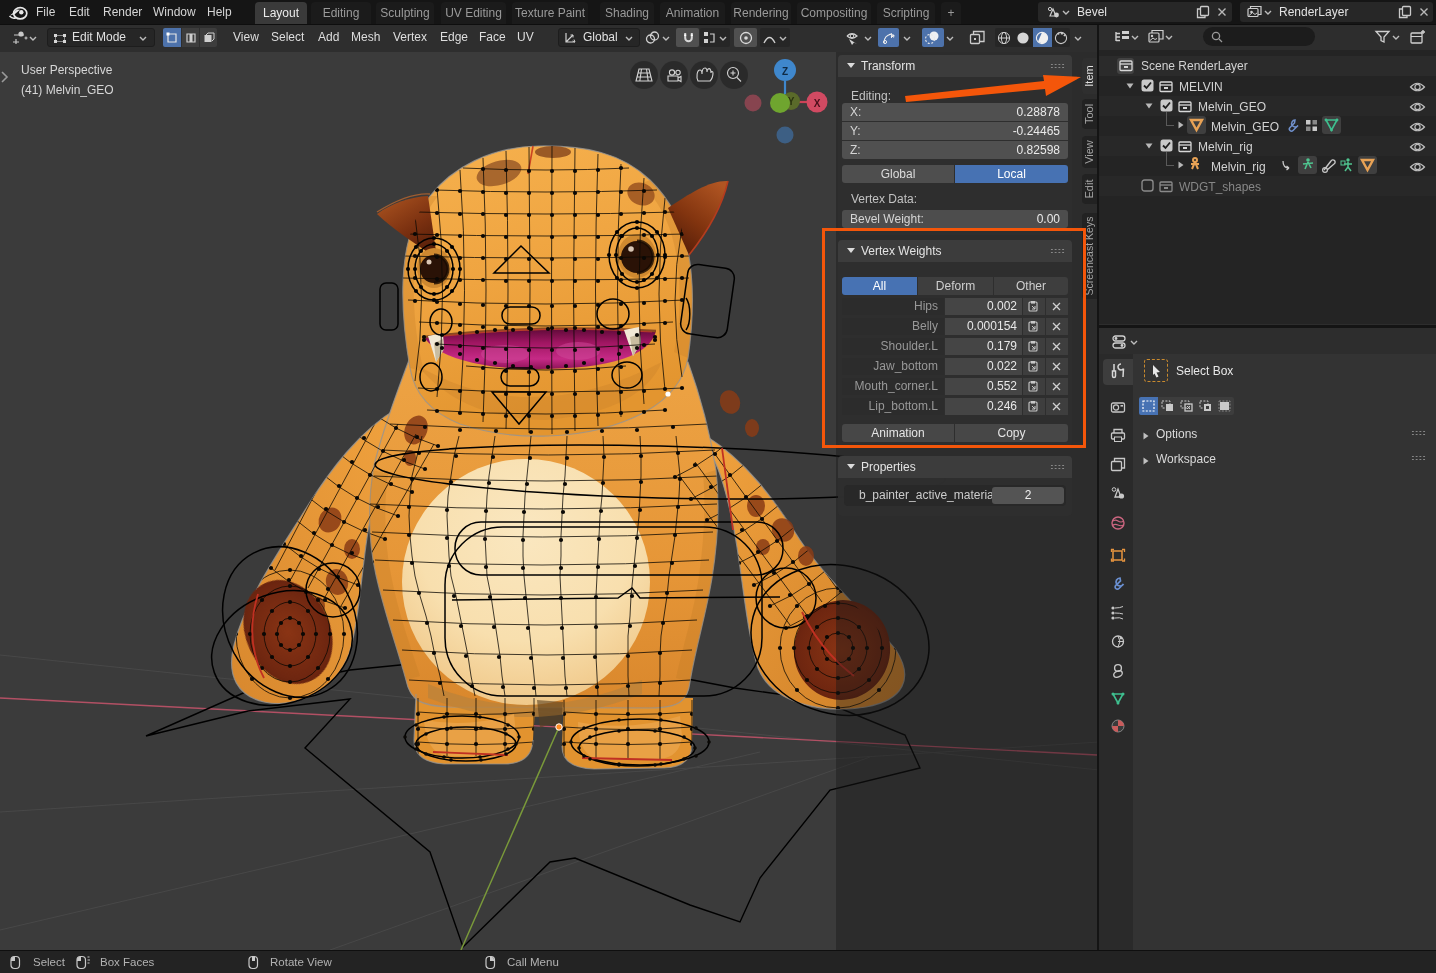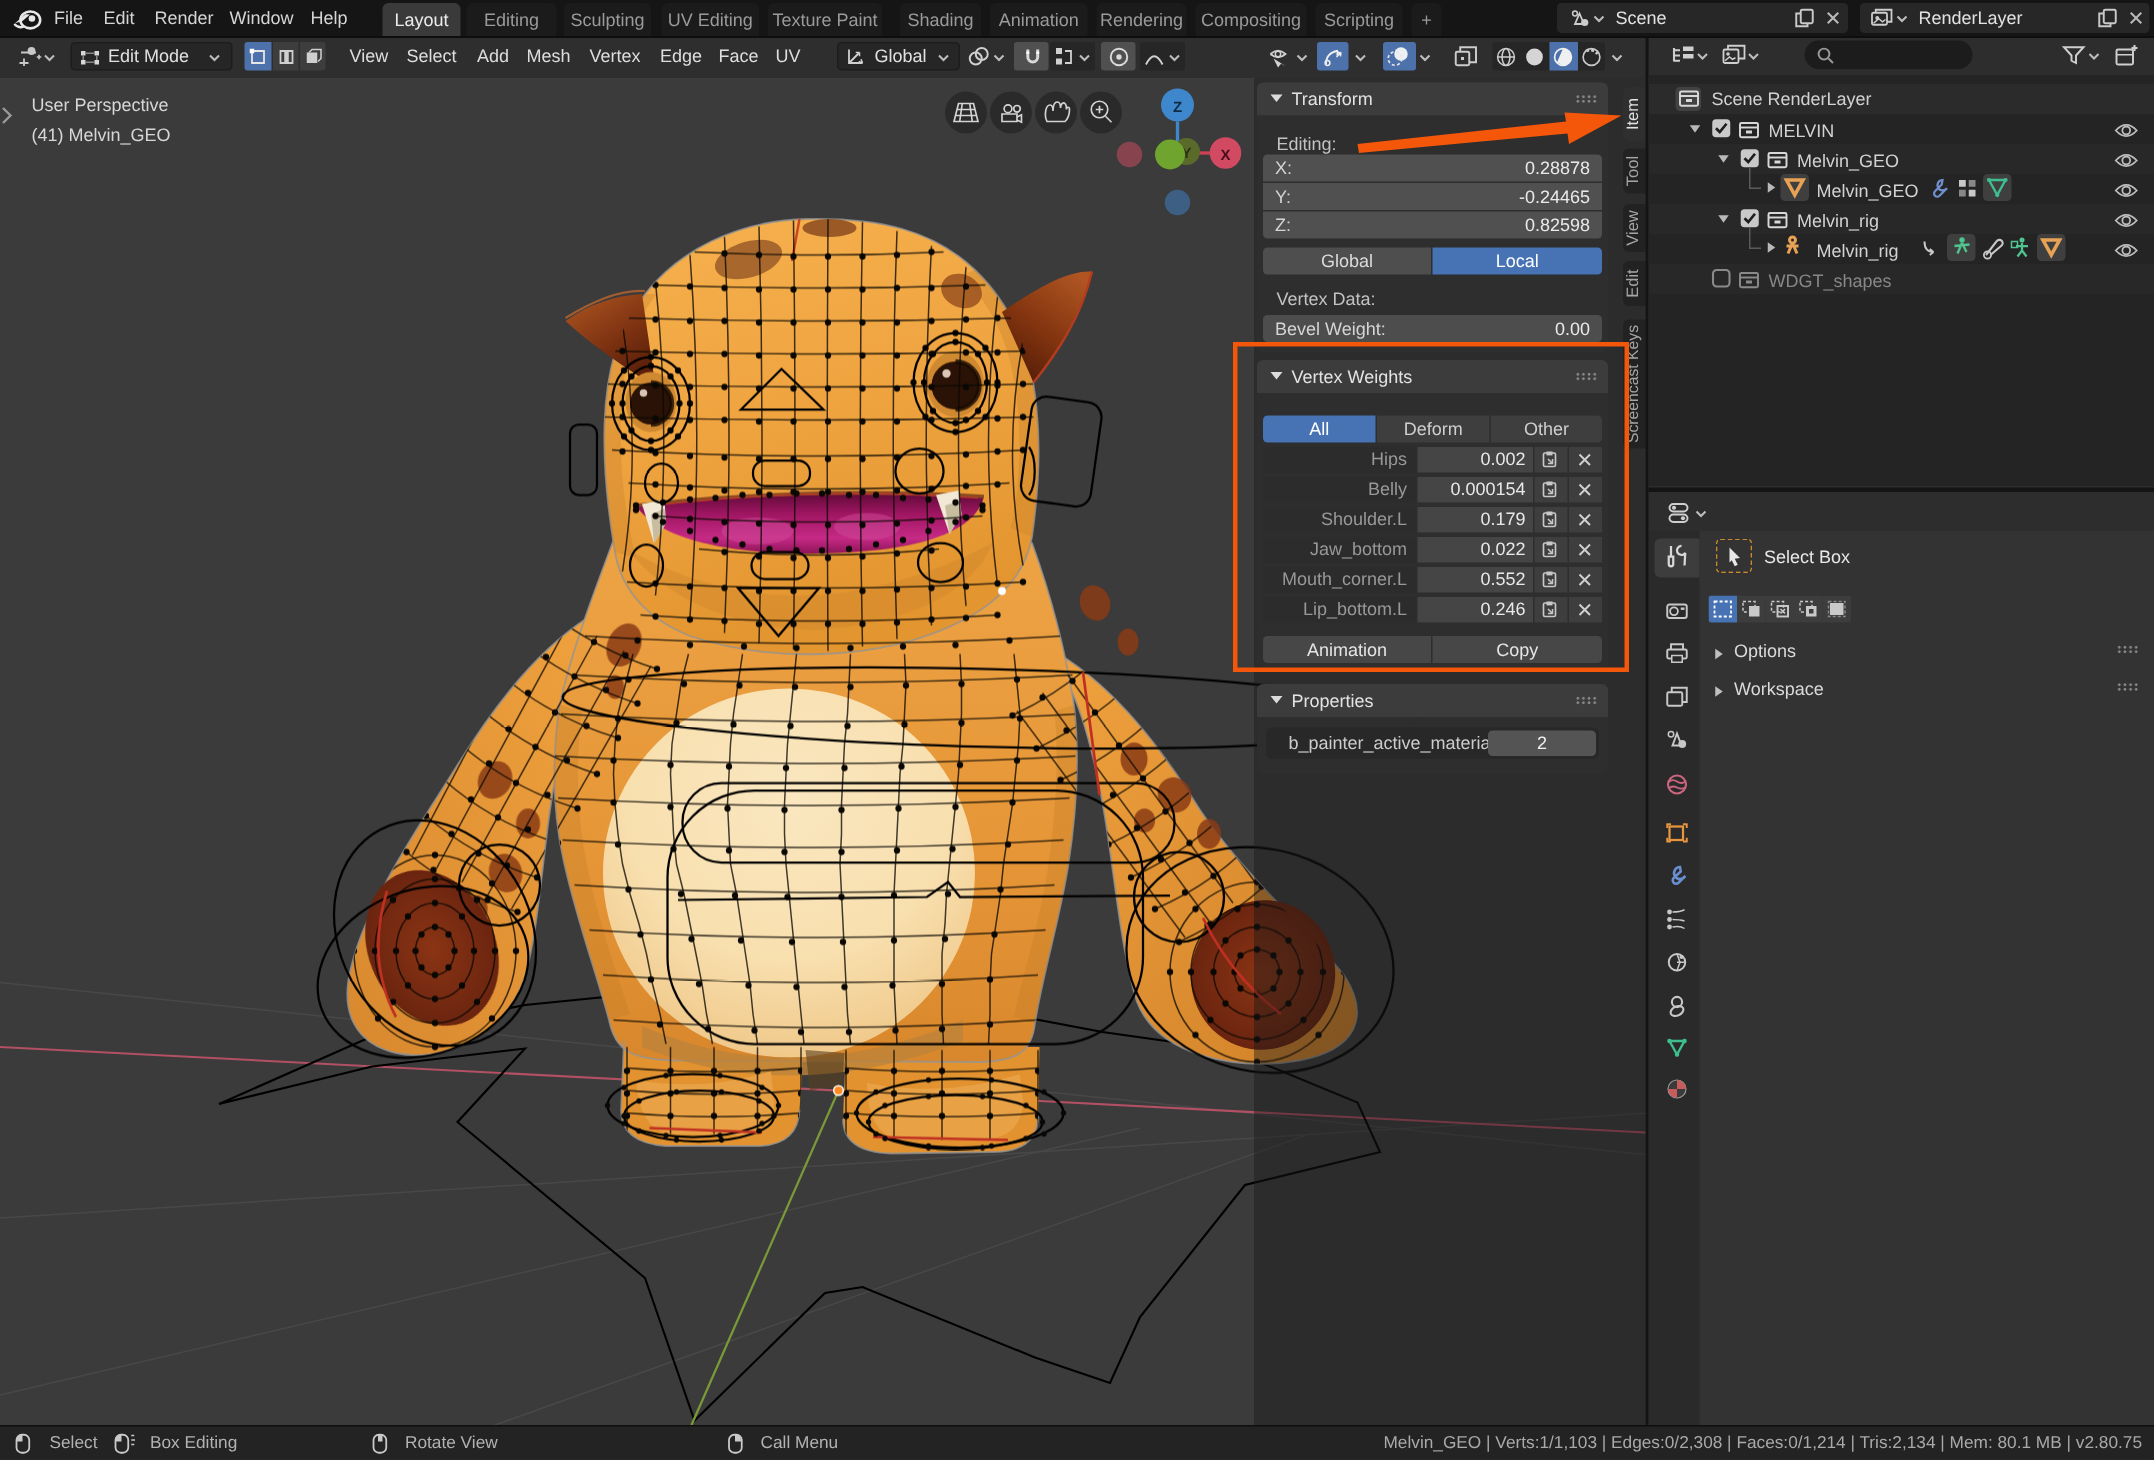--- a/index.html
+++ b/index.html
@@ -61,21 +61,21 @@
       <span class="tab" style="left:941px;width:20px">+</span>
 <div class="abs" style="left:1038px;top:2px;width:194px;height:20px;background:#272727;border-radius:3px"></div>
 <svg class="abs" style="left:1046px;top:6px" width="14" height="12" viewBox="0 0 14 12">
         <path d="M4,10 L7,3 L10,10 Z" fill="none" stroke="#cdcdcd" stroke-width="1.2"></path>
         <circle cx="10.5" cy="9" r="2.4" fill="#cdcdcd"></circle>
         <circle cx="4" cy="3" r="1.6" fill="none" stroke="#cdcdcd"></circle>
       </svg>
 <svg class="abs" style="left:1062px;top:10px" width="8.0" height="5.0" viewBox="0 0 8 5">
         <path d="M1,1 L4,4 L7,1" stroke="#bdbdbd" stroke-width="1.4" fill="none"></path>
       </svg>
-<span class="abs" style="left:1077px;top:5px;color:#e2e2e2">Scene</span>
+<span class="abs" style="left:1077px;top:5px;color:#e2e2e2">Bevel</span>
 <svg class="abs" style="left:1196px;top:5px" width="14" height="14" viewBox="0 0 14 14">
         <rect x="4.5" y="1.5" width="8" height="9" rx="1" fill="none" stroke="#c9c9c9" stroke-width="1.3"></rect>
         <path d="M4.5,4 L1.5,4 L1.5,12.5 L9,12.5 L9,10.5" fill="none" stroke="#c9c9c9" stroke-width="1.3"></path>
       </svg>
 <svg class="abs" style="left:1217px;top:7px" width="10" height="10" viewBox="0 0 10 10">
         <path d="M1.5,1.5 L8.5,8.5 M8.5,1.5 L1.5,8.5" stroke="#b9b9b9" stroke-width="1.4"></path>
       </svg>
 <div class="abs" style="left:1240px;top:2px;width:193px;height:20px;background:#272727;border-radius:3px"></div>
 <svg class="abs" style="left:1247px;top:5px" width="15" height="13" viewBox="0 0 15 13">
         <rect x="1" y="3.5" width="10" height="8" rx="1" fill="none" stroke="#cdcdcd" stroke-width="1.2"></rect>
@@ -1452,30 +1452,29 @@
  <svg class="abs" style="left:10px;top:4px" width="15" height="15" viewBox="0 0 15 15">
         <rect x="1" y="1.5" width="8.5" height="12" rx="3.5" fill="none" stroke="#c9c9c9" stroke-width="1.2"></rect>
         <path d="M1,5 Q1,1.5 5,1.5 L5,6 L1,6 Z" fill="#c9c9c9"></path>
       </svg>
       <span class="abs" style="left:33px;top:5px">Select</span>
  <svg class="abs" style="left:76px;top:4px" width="15" height="15" viewBox="0 0 15 15">
         <rect x="1" y="1.5" width="8.5" height="12" rx="3.5" fill="none" stroke="#c9c9c9" stroke-width="1.2"></rect>
         <path d="M1,5 Q1,1.5 5,1.5 L5,6 L1,6 Z" fill="#c9c9c9"></path>
         <path d="M11.5,2 l2,0 M11.5,5 l2.5,0 M11.5,8 l2,0" stroke="#c9c9c9"></path>
       </svg>
-      <span class="abs" style="left:100px;top:5px">Box Editing</span>
+      <span class="abs" style="left:100px;top:5px">Box Faces</span>
  <svg class="abs" style="left:248px;top:4px" width="15" height="15" viewBox="0 0 15 15">
         <rect x="1" y="1.5" width="8.5" height="12" rx="3.5" fill="none" stroke="#c9c9c9" stroke-width="1.2"></rect>
         <rect x="4" y="1.5" width="3" height="4.5" fill="#c9c9c9"></rect>
       </svg>
       <span class="abs" style="left:270px;top:5px">Rotate View</span>
  <svg class="abs" style="left:485px;top:4px" width="15" height="15" viewBox="0 0 15 15">
         <rect x="1" y="1.5" width="8.5" height="12" rx="3.5" fill="none" stroke="#c9c9c9" stroke-width="1.2"></rect>
         <path d="M9,5 Q9,1.5 5,1.5 L5,6 L9,6 Z" fill="#c9c9c9"></path>
       </svg>
       <span class="abs" style="left:507px;top:5px">Call Menu</span>
- <span class="abs" style="right:8px;top:5px;color:#a9a9a9">Melvin_GEO | Verts:1/1,103 | Edges:0/2,308 | Faces:0/1,214 | Tris:2,134 | Mem: 80.1 MB | v2.80.75</span>
 </div>
 
 <div class="sep" style="left:1097px;top:24px;width:2px;height:926px"></div>
 <div class="sep" style="left:1099px;top:325px;width:337px;height:3px"></div>
 <div class="sep" style="left:0px;top:23.5px;width:1436px;height:1px;background:#0e0e0e"></div>
 
 </div>
 </body></html>

